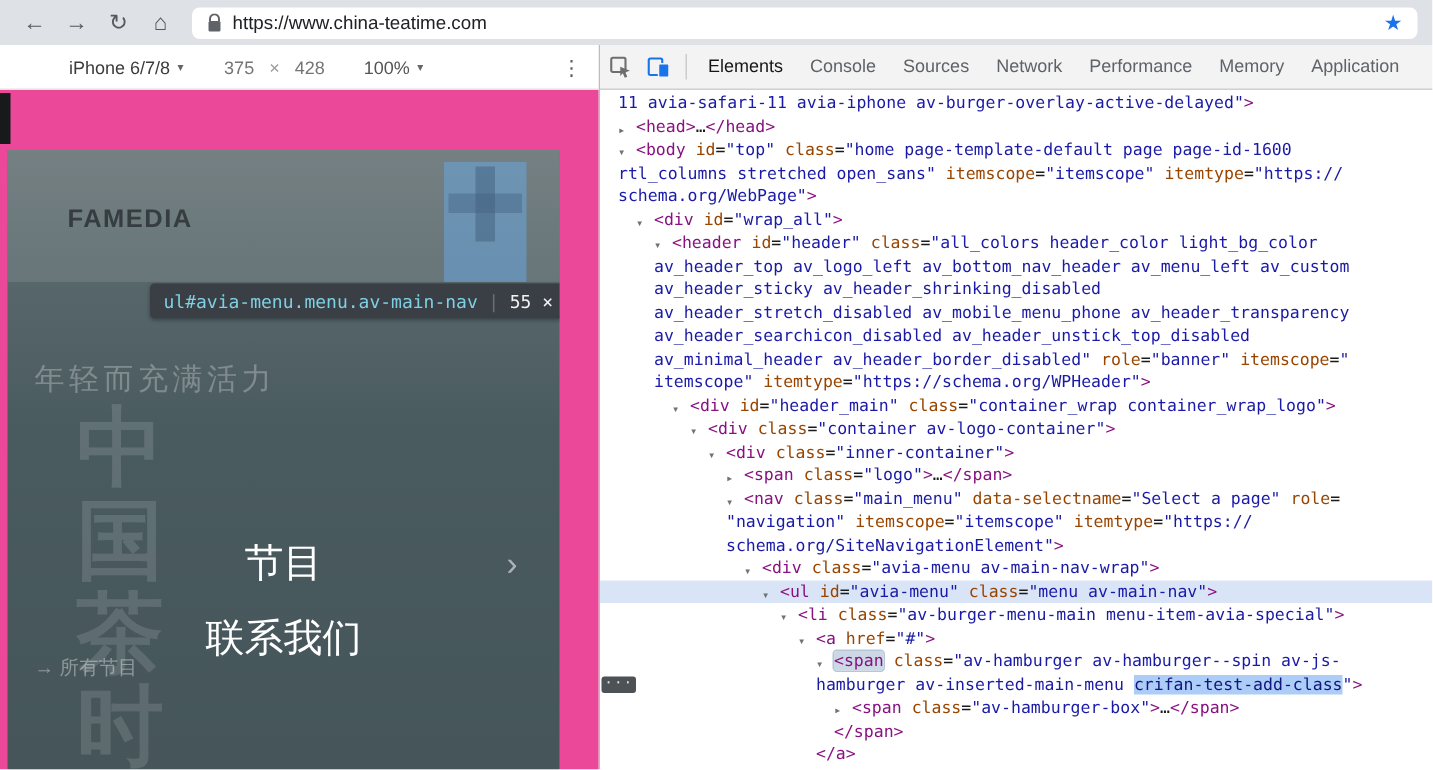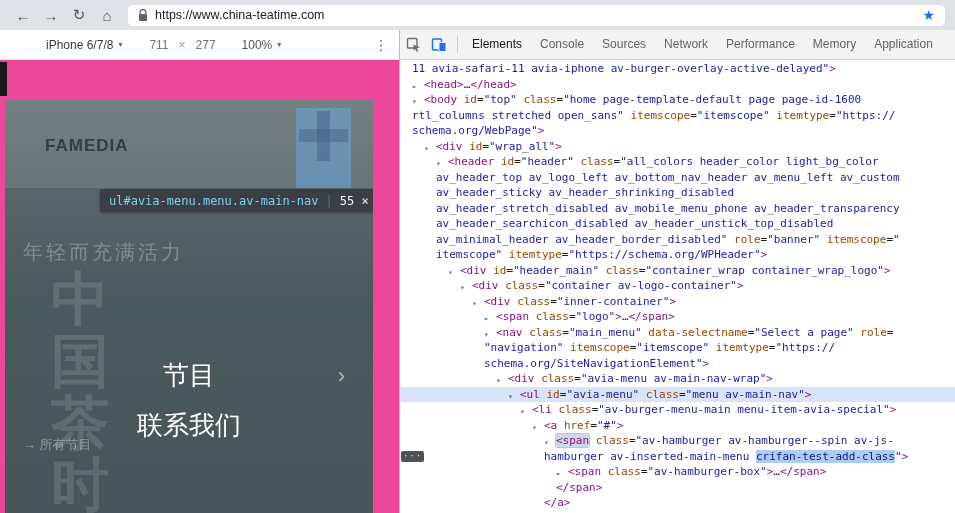--- a/index.html
+++ b/index.html
@@ -102,23 +102,23 @@
   </div>
 
   <div class="content">
 
     <div class="left-pane">
       <div class="device-toolbar">
         <div class="dt-device">
           <span>iPhone 6/7/8</span>
           <span class="dt-caret">▾</span>
         </div>
-        <span class="dt-w">711</span>
+        <span class="dt-w">375</span>
         <span class="dt-x">×</span>
-        <span class="dt-h">277</span>
+        <span class="dt-h">428</span>
         <div class="dt-zoom">
           <span>100%</span>
           <span class="dt-caret">▾</span>
         </div>
         <span class="dt-more">⋮</span>
       </div>
 
       <div class="canvas">
         <div class="dark-strip"></div>
 

